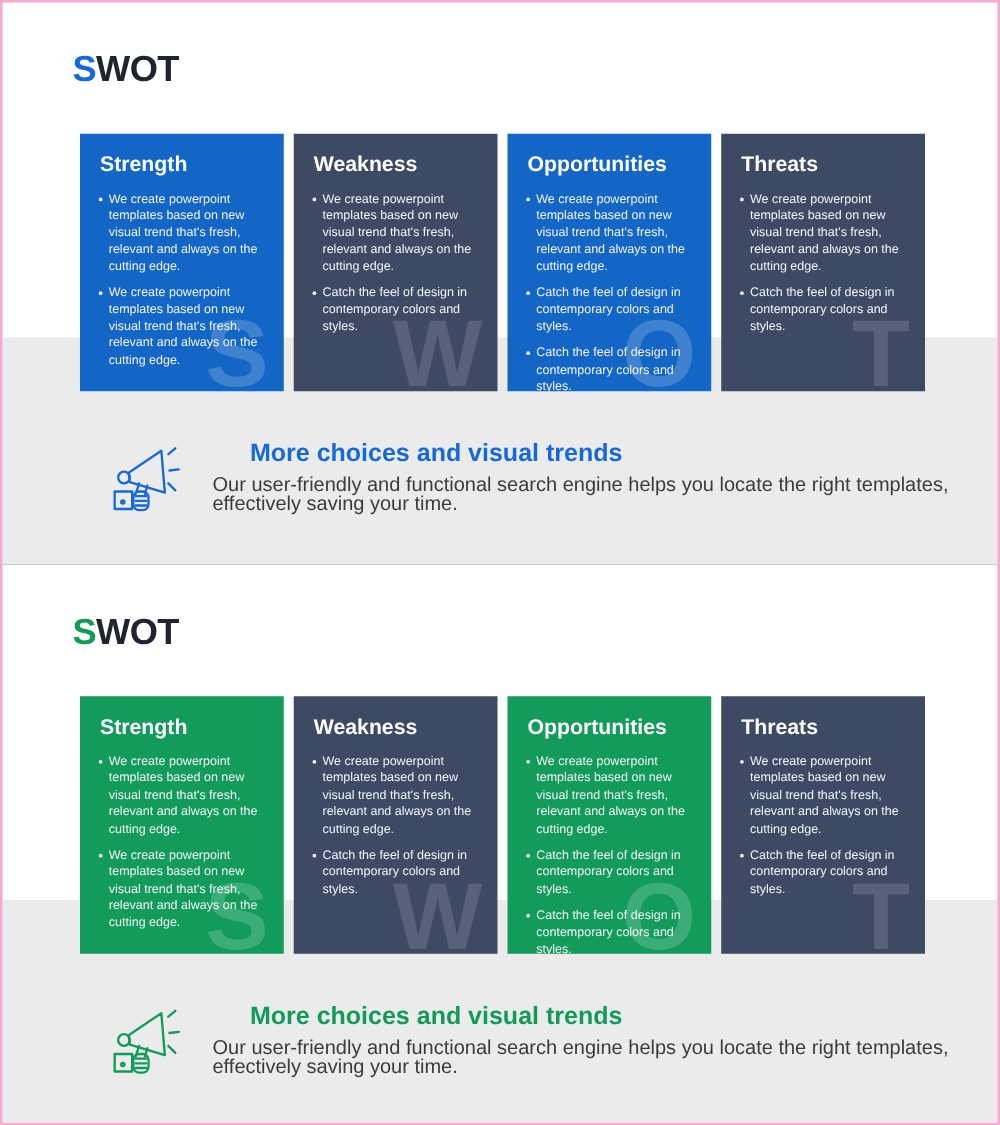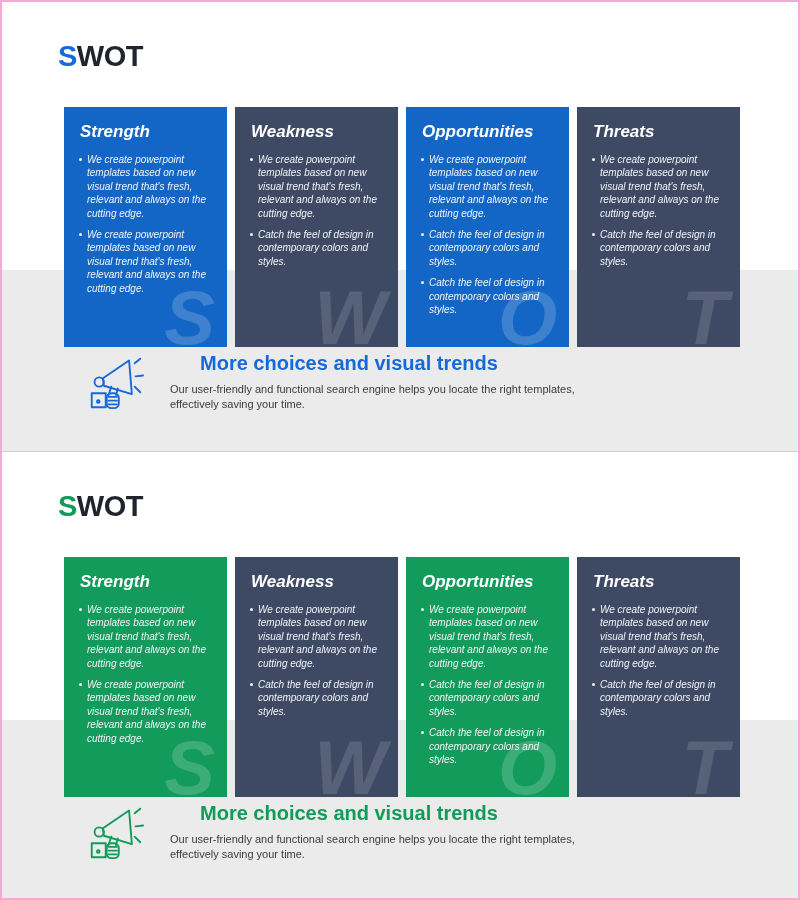--- a/index.html
+++ b/index.html
@@ -5,34 +5,34 @@
   * { margin:0; padding:0; box-sizing:border-box; }
   html,body { width:800px; height:900px; }
   body { font-family:"Liberation Sans", sans-serif; background:#fff; }
   .page { width:800px; height:900px; border:2px solid #f9a8d4; background:#e5e5e5; overflow:hidden; }
   .slide { position:relative; width:100%; height:449px; background:#fff; overflow:hidden; }
   .slide + .slide { border-top:1px solid #cfcfcf; }
   .band { position:absolute; left:0; top:268px; width:100%; height:181px; background:var(--band,#ebebeb); z-index:0; }
   .slide-title { position:absolute; left:56px; top:38px; z-index:1; font-size:29px; font-weight:800; letter-spacing:-0.5px; color:var(--title_dark,#20242e); }
   .slide-title .accent-letter { color:var(--accent_text,#1569d9); }
   .cards { position:absolute; left:62px; top:105px; display:flex; gap:8px; z-index:1; }
-  .card { position:relative; width:163px; height:240px; overflow:hidden;font-style:italic; }
+  .card { position:relative; width:163px; height:206px; overflow:hidden; }
   .card.accent { background:var(--accent_card,#1366c5); }
   .card.dark { background:var(--dark_card,#3e4a63); }
   .card-heading { margin:15px 15px 11px 16px; font-size:17px; font-weight:700; color:#ffffff; }
   .bullet { display:flex; margin:0 11px 8px 15px; font-size:10px; line-height:13.4px; color:var(--card_text,#f2f4f8); }
   .bullet .dot { flex:0 0 auto; width:3px; height:3px; border-radius:50%; background:currentColor; margin:5px 5px 0 0; }
   .watermark { position:absolute; right:12px; bottom:0; font-size:76px; line-height:0.76; font-weight:700; pointer-events:none; }
   .card.accent .watermark { color:rgba(255,255,255,0.18); }
   .card.dark .watermark { color:rgba(255,255,255,0.13); }
   .footer { position:absolute; left:86px; top:350px; display:flex; gap:26px; align-items:flex-start; z-index:1; }
   .footer-icon { width:56px; height:58px; color:var(--accent_text,#1569d9); margin-top:1px; }
   .footer-icon svg { display:block; width:100%; height:100%; }
   .footer-heading { font-size:20px; font-weight:700; color:var(--accent_text,#1569d9);margin-left:30px; }
-  .footer-body { margin-top:7px; font-size:11px; line-height:14.5px; color:var(--body_text,#3b3b3b); }
+  .footer-body { margin-top:7px; font-size:16px; line-height:14.5px; color:var(--body_text,#3b3b3b); }
 </style>
 </head>
 <body>
 
 <div class="page">
 
   <section class="slide" style="--accent_card: #1366C5; --accent_text: #1569D9;">
     <div class="band"></div>
 
     <h1 class="slide-title"><span class="accent-letter">S</span><span>WOT</span></h1>

